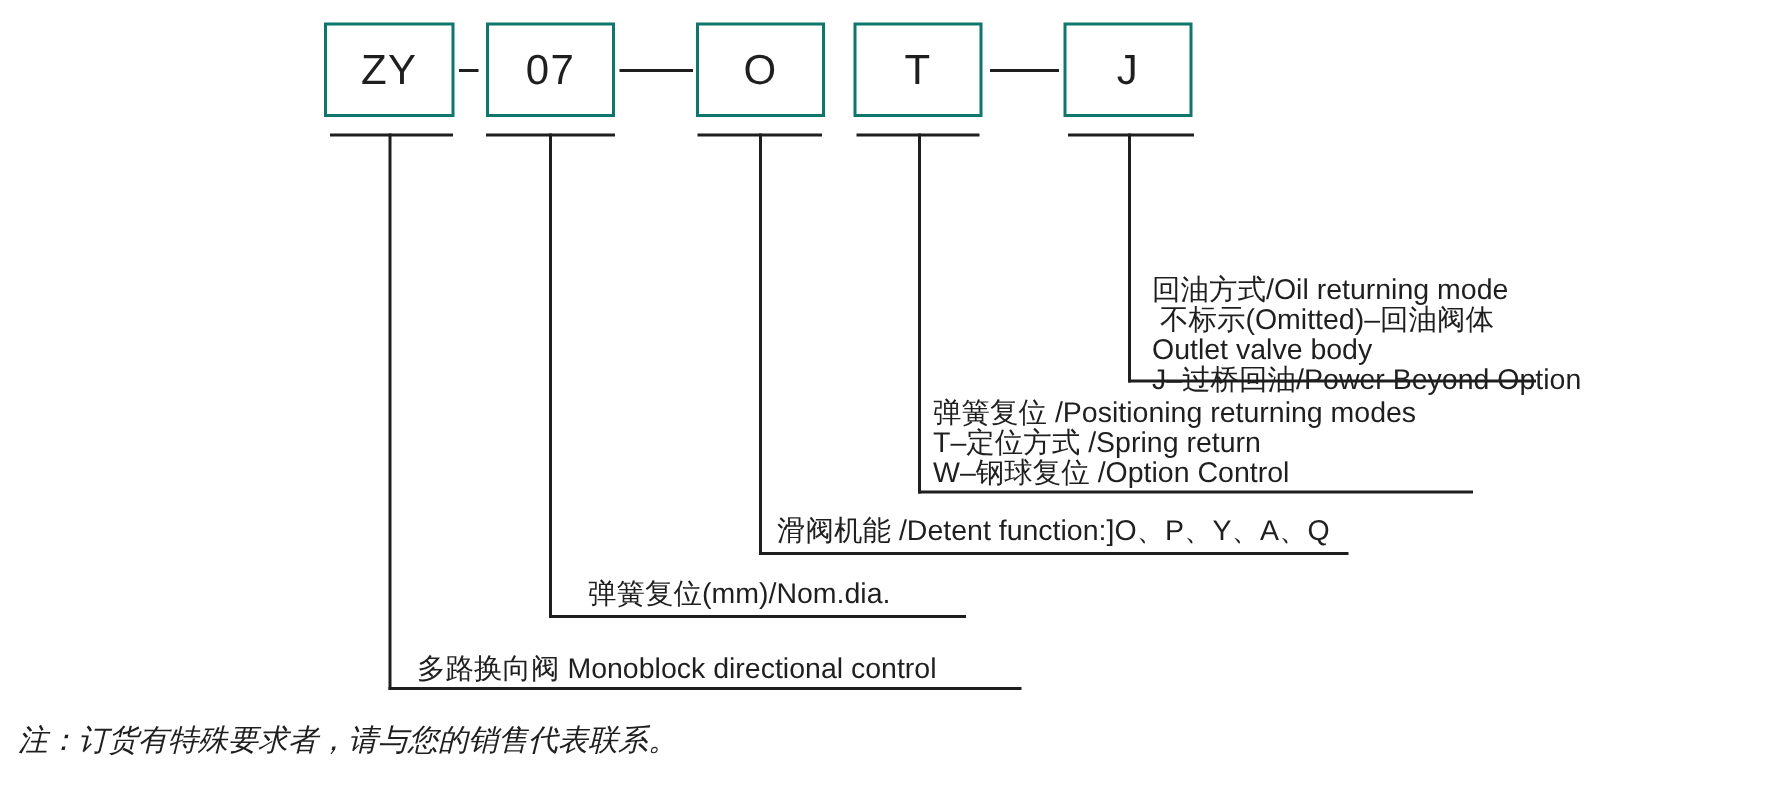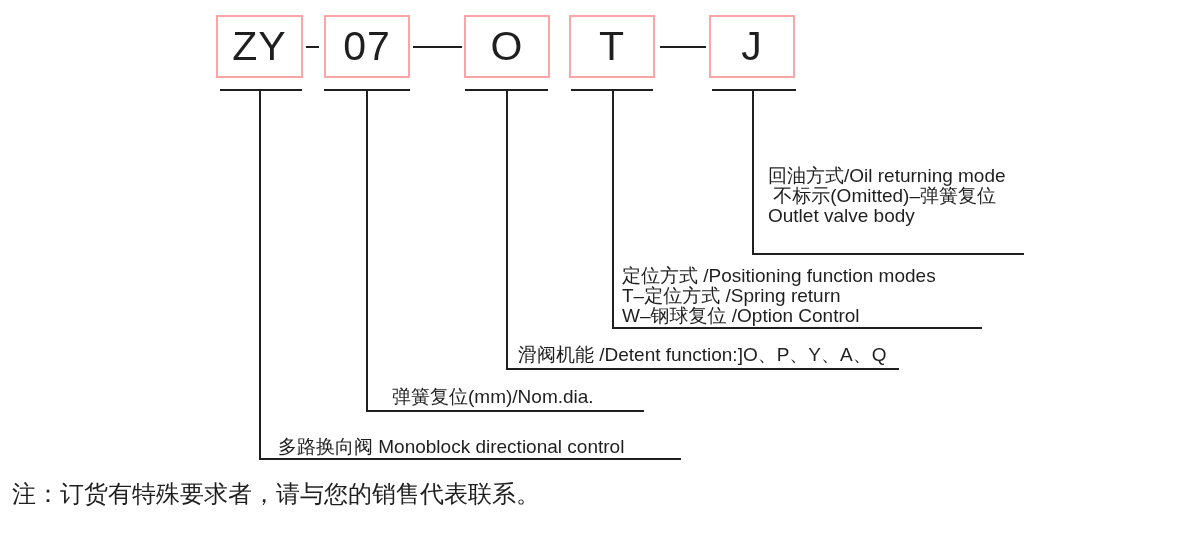--- a/index.html
+++ b/index.html
@@ -9,26 +9,26 @@
     height: 534px;
     background: #ffffff;
     font-family: "Liberation Sans", "DejaVu Sans", sans-serif;
     color: #1f1f1f;
     overflow: hidden;
   }
   .code-box {
     position: absolute;
     top: 15px;
     height: 59px;
-    border: 2px solid #fca5a5;
+    border: 2px solid #0f766e;
     background: #ffffff;
     display: flex;
     align-items: center;
     justify-content: center;
-    font-size: 41px;
+    font-size: 28px;
     letter-spacing: 1px;
     color: #1f1f1f;
   }
   .hline {
     position: absolute;
     height: 2px;
     background: #1f1f1f;
   }
   .vline {
     position: absolute;
@@ -39,23 +39,24 @@
     position: absolute;
     font-size: 19px;
     line-height: 20px;
     color: #1f1f1f;
   }
   .desc-line { white-space: pre; }
   .notes {
     position: absolute;
     left: 12px;
     top: 481px;
-    font-size: 24px;
+    font-size: 20px;
     line-height: 26px;
     color: #1f1f1f;
+    font-style: italic;
   }
   .note-line { white-space: pre; }
 </style>
 </head>
 <body>
 
 <div class="canvas">
 
   <div class="code-box" style="left:216px; width:83px;">ZY</div>
   <div class="code-box" style="left:324px; width:82px;">07</div>
@@ -78,28 +79,29 @@
   <div class="vline" style="left:506px; top:89px; height:281px;"></div>
   <div class="vline" style="left:612px; top:89px; height:240px;"></div>
   <div class="vline" style="left:752px; top:89px; height:166px;"></div>
 
   <div class="hline" style="left:752px; top:253px; width:272px;"></div>
   <div class="hline" style="left:612px; top:327px; width:370px;"></div>
   <div class="hline" style="left:506px; top:368px; width:393px;"></div>
   <div class="hline" style="left:366px; top:410px; width:278px;"></div>
   <div class="hline" style="left:259px; top:458px; width:422px;"></div>
 
-  <div class="desc" style="left:768px; top:166px;">
+  <div class="desc" style="left:768px; top:184px;">
     <div class="desc-line">回油方式/Oil returning mode</div>
-    <div class="desc-line"> 不标示(Omitted)–弹簧复位</div>
+    <div class="desc-line"> 不标示(Omitted)–回油阀体</div>
     <div class="desc-line">Outlet valve body</div>
+    <div class="desc-line">J–过桥回油/Power Beyond Option</div>
   </div>
 
   <div class="desc" style="left:622px; top:266px;">
-    <div class="desc-line">定位方式 /Positioning function modes</div>
+    <div class="desc-line">弹簧复位 /Positioning returning modes</div>
     <div class="desc-line">T–定位方式 /Spring return</div>
     <div class="desc-line">W–钢球复位 /Option Control</div>
   </div>
 
   <div class="desc" style="left:518px; top:345px;">
     <div class="desc-line">滑阀机能 /Detent function:]O、P、Y、A、Q</div>
   </div>
 
   <div class="desc" style="left:392px; top:387px;">
     <div class="desc-line">弹簧复位(mm)/Nom.dia.</div>

